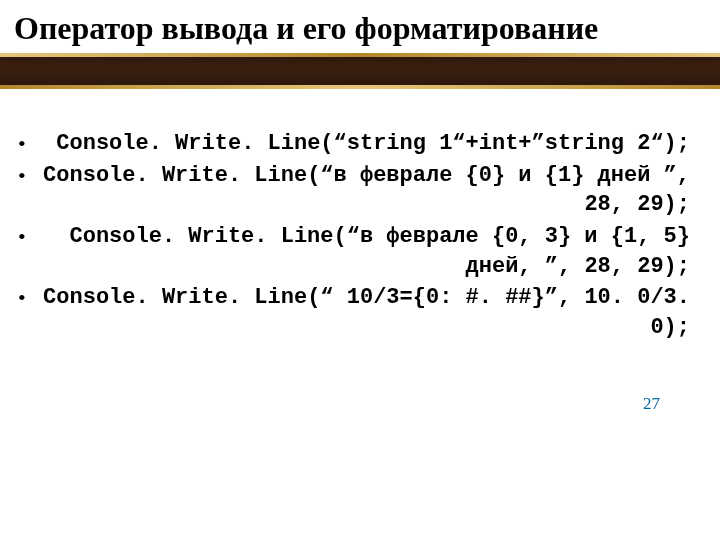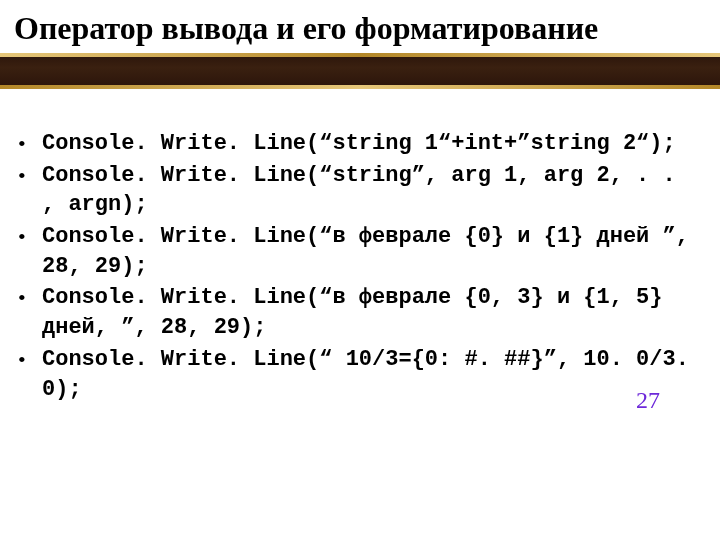--- a/index.html
+++ b/index.html
@@ -37,20 +37,21 @@
     background: linear-gradient(90deg, #e6c77a, #b38728, #e6c77a);
   }
   .band::after {
     content: "";
     position: absolute;
     left: 0; right: 0; bottom: 0; height: 4px;
     background: linear-gradient(90deg, #b38728, #e6c77a, #b38728);
   }
   .content {
     padding: 40px 30px 0 12px;
+    text-align: right;
   }
   ul.bullets {
     list-style: none;
     margin: 0;
     padding: 0;
   }
   ul.bullets > li {
     position: relative;
     padding-left: 30px;
     margin: 0 0 2px 0;
@@ -67,35 +68,34 @@
     top: 0;
     font-family: "Times New Roman", serif;
     font-size: 22px;
     font-weight: normal;
   }
   .pagenum {
     position: absolute;
     right: 60px;
     bottom: 30px;
     font-family: "Times New Roman", serif;
-    font-size: 24px;
-    color: #6d28d9;
+    font-size: 17px;
+    color: #0369a1;
   }
 </style>
 </head>
 <body>
 
 <div class="slide">
   <div class="title">Оператор вывода и его форматирование</div>
   <div class="band"></div>
 
   <div class="content">
     <ul class="bullets">
       <li>Console. Write. Line(“string 1“+int+”string 2“);</li>
-      <li>Console. Write. Line(“string”, arg 1, arg 2, . . , argn);</li>
       <li>Console. Write. Line(“в феврале {0} и {1} дней ”, 28, 29);</li>
       <li>Console. Write. Line(“в феврале {0, 3} и {1, 5} дней, ”, 28, 29);</li>
       <li>Console. Write. Line(“ 10/3={0: #. ##}”, 10. 0/3. 0);</li>
     </ul>
   </div>
 
   <div class="pagenum">27</div>
 </div>
 
 </body></html>

